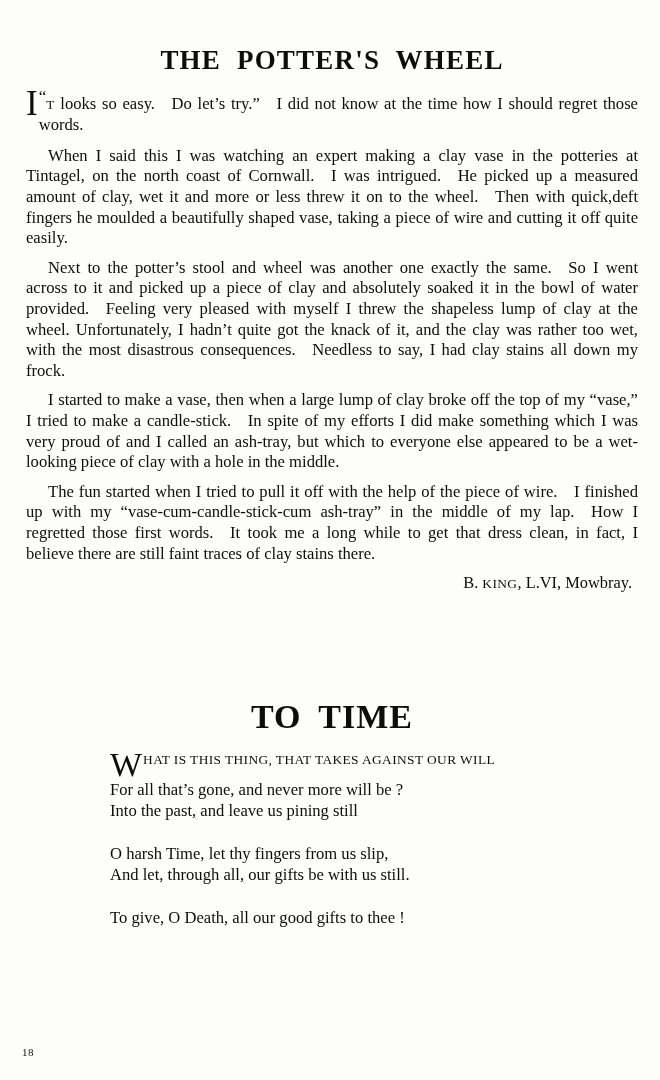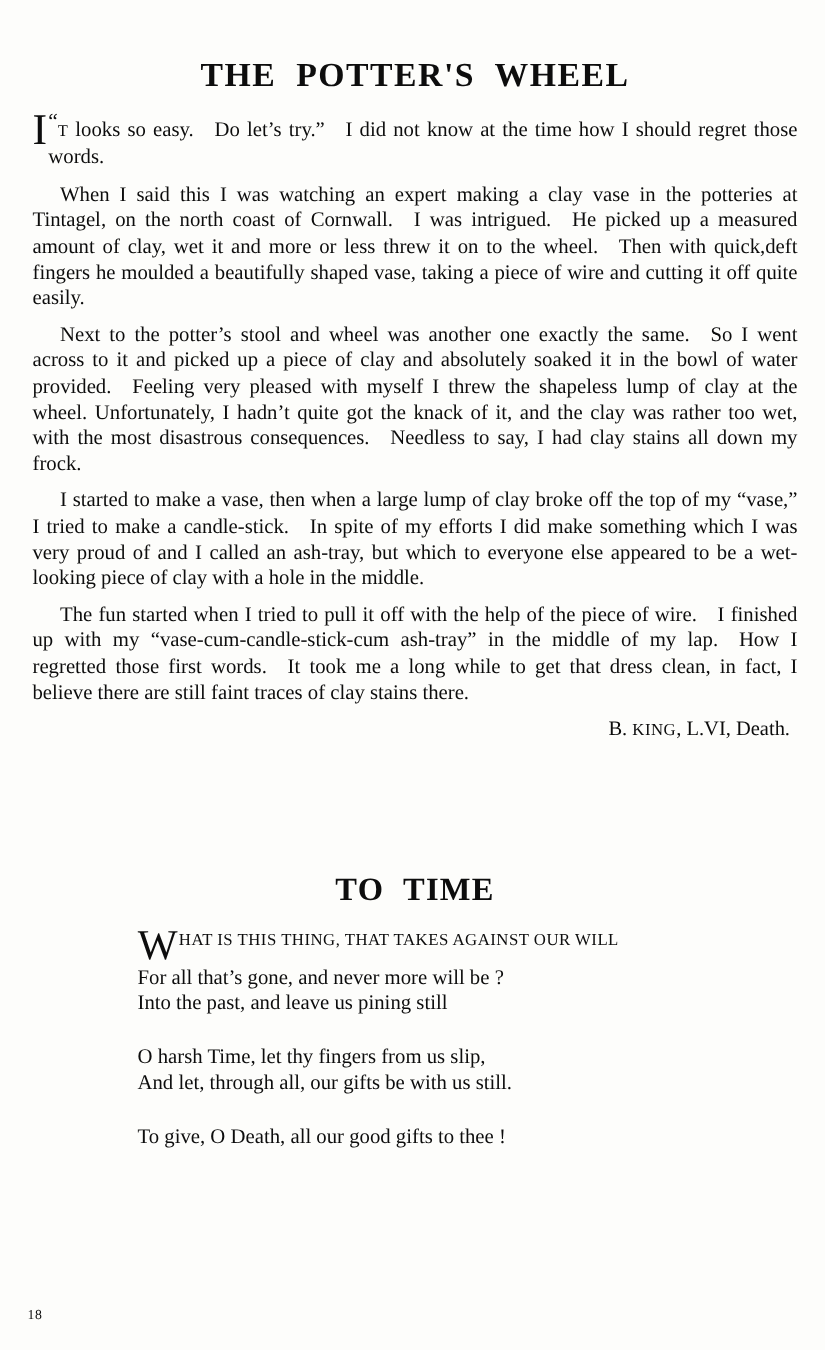--- a/index.html
+++ b/index.html
@@ -83,21 +83,21 @@
 
   
   .poem-section {
     position: absolute;
     left: 26px;
     top: 698px;
     width: 612px;
   }
   .poem-title {
     text-align: center;
-    font-size: 26px;
+    font-size: 34px;
     font-weight: 700;
     letter-spacing: 1px;
     word-spacing: 8px;
     margin: 0 0 14px 0;
     line-height: 1.1;
   }
   .poem-body {
     padding-left: 84px;
     font-size: 16.6px;
     line-height: 20.8px;
@@ -150,21 +150,21 @@
 
     <h1 class="title">THE POTTER'S WHEEL</h1>
 
     <p class="body-text lead"><span class="openquote">“</span><span class="dropcap">I</span><span class="smallcaps-run">T</span><span> looks so easy. Do let’s try.” I did not know at the time how I should regret those words.</span></p>
 
     <p class="body-text">When I said this I was watching an expert making a clay vase in the potteries at Tintagel, on the north coast of Cornwall. I was intrigued. He picked up a measured amount of clay, wet it and more or less threw it on to the wheel. Then with quick,deft fingers he moulded a beautifully shaped vase, taking a piece of wire and cutting it off quite easily.</p>
     <p class="body-text">Next to the potter’s stool and wheel was another one exactly the same. So I went across to it and picked up a piece of clay and absolutely soaked it in the bowl of water provided. Feeling very pleased with myself I threw the shapeless lump of clay at the wheel. Unfortunately, I hadn’t quite got the knack of it, and the clay was rather too wet, with the most disastrous consequences. Needless to say, I had clay stains all down my frock.</p>
     <p class="body-text">I started to make a vase, then when a large lump of clay broke off the top of my “vase,” I tried to make a candle-stick. In spite of my efforts I did make something which I was very proud of and I called an ash-tray, but which to everyone else appeared to be a wet-looking piece of clay with a hole in the middle.</p>
     <p class="body-text">The fun started when I tried to pull it off with the help of the piece of wire. I finished up with my “vase-cum-candle-stick-cum ash-tray” in the middle of my lap. How I regretted those first words. It took me a long while to get that dress clean, in fact, I believe there are still faint traces of clay stains there.</p>
 
-    <p class="byline"><span>B.</span>&nbsp;<span class="sc">KING</span><span>, L.VI, Death.</span></p>
+    <p class="byline"><span>B.</span>&nbsp;<span class="sc">KING</span><span>, L.VI, Mowbray.</span></p>
   </div>
 
   <div class="poem-section">
 
     <h1 class="poem-title">TO TIME</h1>
 
     <div class="poem-body">
 
       <div class="stanza first">
         <div class="line"><span class="poem-dropcap">W</span><span class="sc">HAT IS THIS THING, THAT TAKES AGAINST OUR WILL</span></div>

